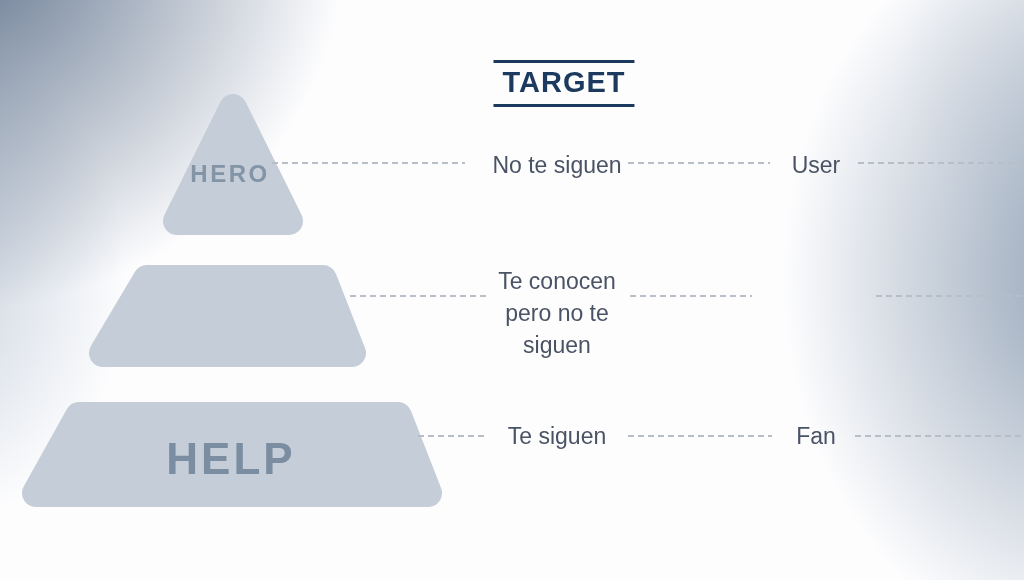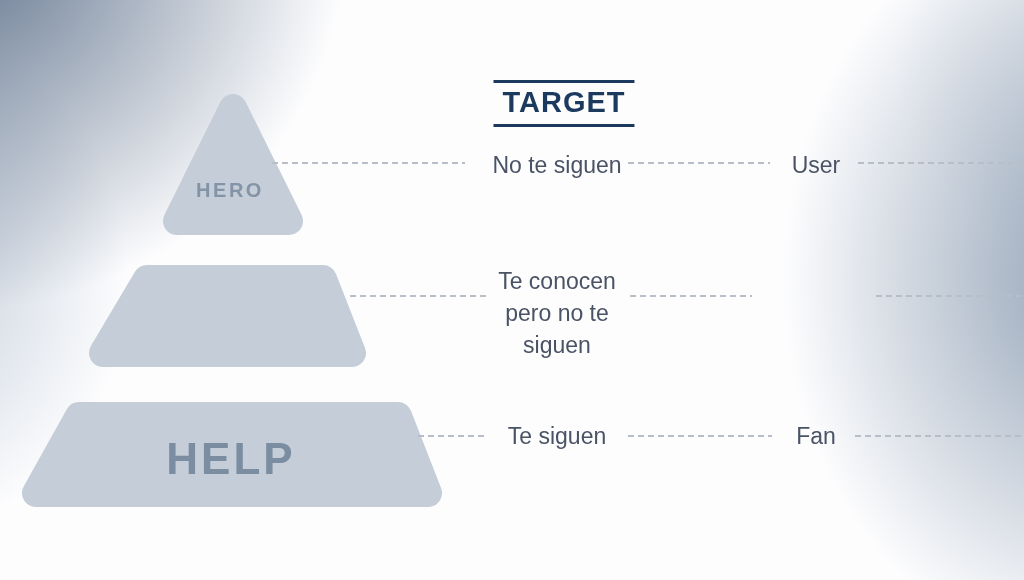--- a/index.html
+++ b/index.html
@@ -14,30 +14,30 @@
       radial-gradient(300px 360px at -8% 48%, rgba(152,170,192,0.55), rgba(152,170,192,0) 70%),
       radial-gradient(460px 560px at 107% 48%, rgba(114,135,161,0.78), rgba(114,135,161,0) 68%),
       radial-gradient(360px 300px at 112% 12%, rgba(170,184,201,0.35), rgba(170,184,201,0) 70%),
       #fdfdfe;
   }
   .shapes{position:absolute;left:0;top:0;}
   .lvl-label{
     position:absolute;transform:translate(-50%,-50%);
     font-weight:bold;color:#7e90a3;white-space:nowrap;
   }
-  .lvl-hero{left:230px;top:190px;font-size:20px;letter-spacing:2.5px;color:#8394a7;}
+  .lvl-hero{left:230px;top:174px;font-size:24px;letter-spacing:2.5px;color:#8394a7;}
   .lvl-hub{left:230px;top:321px;font-size:48px;letter-spacing:2px;}
   .lvl-help{left:231px;top:459px;font-size:44px;letter-spacing:3px;color:#7b8da0;}
   .col-header{
     position:absolute;transform:translateX(-50%);
     font-weight:bold;font-size:29px;letter-spacing:1px;color:#1c3a5e;
     border-top:3px solid #1c3a5e;border-bottom:3px solid #1c3a5e;
     padding:3px 9px 5px 9px;white-space:nowrap;
   }
-  .hdr-target{left:564px;top:60px;margin-top:20px;}
+  .hdr-target{left:564px;top:60px;}
   .hdr-objetivo{left:822px;top:60px;}
   .cell{
     position:absolute;transform:translate(-50%,-50%);
     font-size:23px;line-height:32px;color:#4a5365;text-align:center;
   }
   .cell-target{left:557px;width:160px;}
   .cell-objetivo{left:816px;width:140px;}
   .r1{top:165px;} .r2{top:313px;} .r3{top:436px;}
   .dash{
     position:absolute;height:2px;

